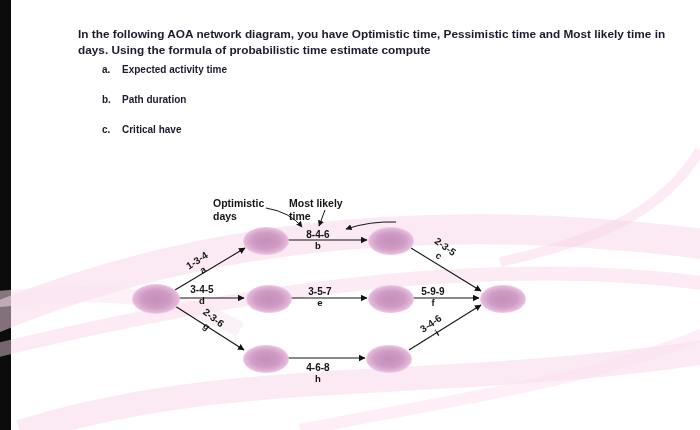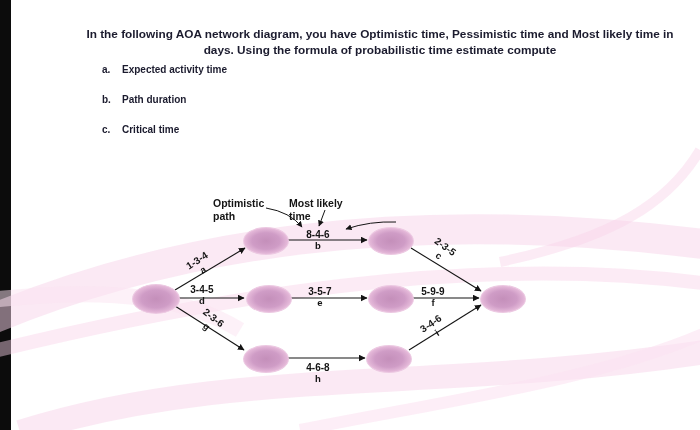--- a/index.html
+++ b/index.html
@@ -13,21 +13,20 @@
   .left-bar { position:absolute; left:0; top:0; width:11px; height:430px; background:#0c0c0c; }
 
   svg.layer { position:absolute; left:0; top:0; pointer-events:none; }
   .swirl-layer { z-index:0; }
   .arrow-layer { z-index:2; }
 
   .intro {
     position:absolute; left:78px; top:14px; width:604px;
     font-size:11.8px; font-weight:bold; color:#1b1b2e; line-height:1.4;
     z-index:1;
-    text-align:center;
   }
   .list-item {
     position:absolute; left:102px;
     font-size:10px; font-weight:bold; color:#1b1b2e; z-index:1;
   }
   .list-item .marker { display:inline-block; width:20px; }
 
   .node {
     position:absolute; z-index:3;
     width:44px; height:26px; border-radius:50%;
@@ -65,21 +64,21 @@
 
   <p class="intro">In the following AOA network diagram, you have Optimistic time, Pessimistic time and Most likely time in days. Using the formula of probabilistic time estimate compute</p>
 
   <div class="list-item" style="top:64px;">
     <span class="marker">a.</span><span>Expected activity time</span>
   </div>
   <div class="list-item" style="top:94px;">
     <span class="marker">b.</span><span>Path duration</span>
   </div>
   <div class="list-item" style="top:124px;">
-    <span class="marker">c.</span><span>Critical time</span>
+    <span class="marker">c.</span><span>Critical have</span>
   </div>
 
   <svg class="layer arrow-layer" width="700" height="430" viewBox="0 0 700 430">
     <defs>
       <marker id="ah" markerWidth="7" markerHeight="7" refX="5.5" refY="3" orient="auto">
         <path d="M0,0 L6,3 L0,6 z" fill="#141414"></path>
       </marker>
     </defs>
     <g stroke="#141414" stroke-width="1.1">
       <line x1="175" y1="290" x2="245" y2="248" marker-end="url(#ah)"></line>
@@ -92,21 +91,21 @@
       <line x1="413" y1="298" x2="479" y2="298" marker-end="url(#ah)"></line>
       <line x1="409" y1="350" x2="481" y2="305" marker-end="url(#ah)"></line>
     </g>
     <g stroke="#141414" stroke-width="1" fill="none">
       <path d="M 266 208 Q 290 212, 302 227" marker-end="url(#ah)"></path>
       <path d="M 325 210 L 319 226" marker-end="url(#ah)"></path>
       <path d="M 396 222 Q 370 221, 346 229" marker-end="url(#ah)"></path>
     </g>
   </svg>
 
-  <div class="anno" style="left:213px; top:197px; width:58px;">Optimistic path</div>
+  <div class="anno" style="left:213px; top:197px; width:58px;">Optimistic days</div>
   <div class="anno" style="left:289px; top:197px; width:56px;">Most likely time</div>
 
   <div class="node" style="left:132px; top:284px; width:46px; height:28px;"></div>
   <div class="node" style="left:243px; top:227px;"></div>
   <div class="node" style="left:246px; top:285px;"></div>
   <div class="node" style="left:243px; top:345px;"></div>
   <div class="node" style="left:368px; top:227px;"></div>
   <div class="node" style="left:368px; top:285px;"></div>
   <div class="node" style="left:366px; top:345px;"></div>
   <div class="node" style="left:480px; top:285px;"></div>

